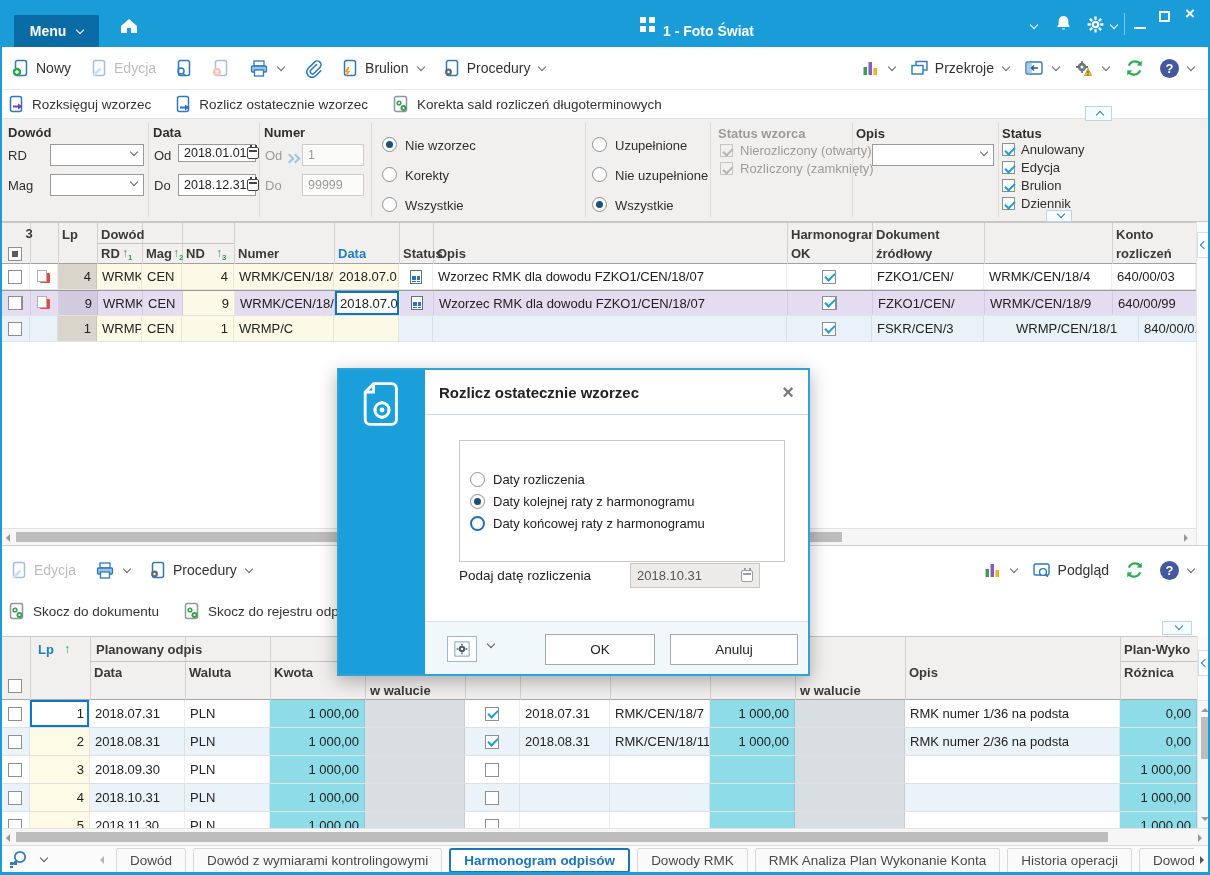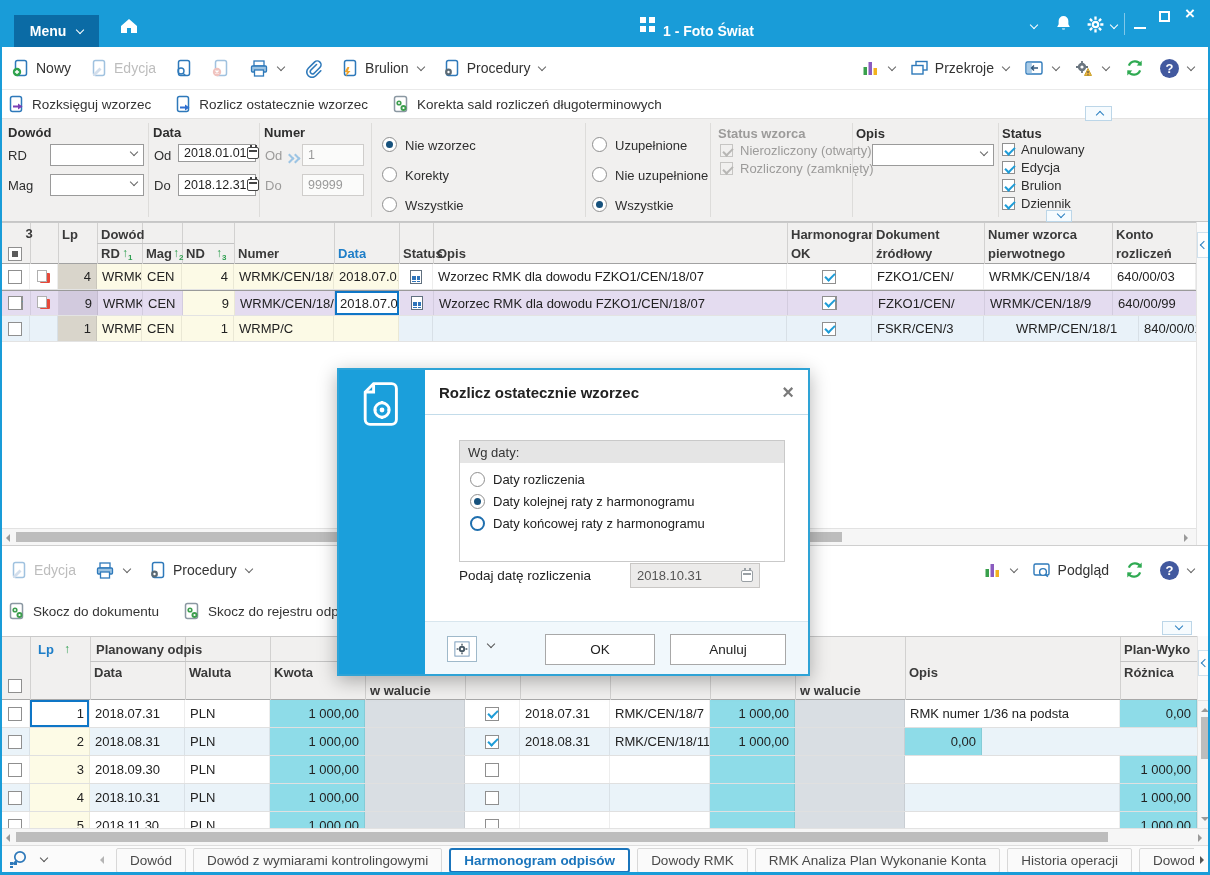--- a/index.html
+++ b/index.html
@@ -112,21 +112,21 @@
   .dlgrad.on::after{content:"";position:absolute;left:3px;top:3px;width:7px;height:7px;border-radius:50%;background:#17527d}
   .dlgrad.foc{border:2px solid #1f6fae}
   .dlgradlbl{position:absolute;left:33px;color:#222}
   #dlg-datelbl{position:absolute;left:120px;top:198px;color:#222;font-size:13.5px}
   #dlg-datefld{position:absolute;left:291px;top:193px;width:130px;height:25px;background:#ecebea;border:1px solid #c9c7c5;display:flex;align-items:center;justify-content:space-between;padding:0 6px;color:#555}
   #dlg-foot{position:absolute;left:86px;bottom:0;right:0;height:53px;background:#f1f8fc;border-top:1px solid #d8e6ee}
   #dlg-gear{position:absolute;left:22px;top:14px;width:30px;height:26px;background:#fff;border:1px solid #9fb9ca;display:flex;align-items:center;justify-content:center}
   #dlg-gearchv{position:absolute;left:60px;top:22px;color:#555}
   .dlgbtn{position:absolute;top:12px;height:31px;background:#fff;border:1px solid #a8a8a8;display:flex;align-items:center;justify-content:center;font-size:13.5px;color:#222}
   #dlg-ok{left:120px;width:110px}
-  #dlg-cancel{left:245px;width:116px}
+  #dlg-cancel{left:245px;width:128px}
   
   #tabbar{position:absolute;left:0;top:845px;width:1210px;height:27px;background:#fbfbfb;border-top:1px solid #ddd}
   #tabs{position:absolute;left:116px;top:2px;width:1078px;height:25px;display:flex;gap:7px;overflow:hidden}
   .tab{height:25px;padding:0 13px;display:flex;align-items:center;background:#fafafa;border:1px solid #d8d8d8;border-radius:2px;color:#4a4a4a;font-size:13.5px;white-space:nowrap}
   .tab.active{background:#fff;border:2px solid #1b75bc;color:#1b75bc;font-weight:bold;border-radius:3px}
   .edge{position:absolute;background:#199cd8}
   .help{width:19px;height:19px;border-radius:50%;background:#42599f;color:#fff;display:flex;align-items:center;justify-content:center;font-weight:bold;font-size:13px}
   .help::after{content:"?"}
 </style>
 </head>
@@ -428,21 +428,20 @@
       <span class="ghl " style="left: 146px; top: 23px;">Mag</span>
       <span class="sort" style="position: absolute; left: 173px; top: 23px;">↑<sub>2</sub></span>
       <span class="ghl " style="left: 186px; top: 23px;">ND</span>
       <span class="sort" style="position: absolute; left: 216px; top: 23px;">↑<sub>3</sub></span>
       <span class="ghl " style="left: 238px; top: 23px;">Numer</span>
       <span class="ghl " style="left: 338px; top: 23px; color: rgb(30, 126, 200);">Data</span>
       <span class="ghl " style="left: 403px; top: 23px;">Status</span>
       <span class="ghl " style="left: 437px; top: 23px;">Opis</span>
       <span class="ghl " style="left: 791px; top: 2px; width: 81px; white-space: normal; line-height: 19px; height: 38px;">Harmonogram OK</span>
       <span class="ghl " style="left: 876px; top: 2px; width: 104px; white-space: normal; line-height: 19px; height: 38px;">Dokument źródłowy</span>
-      <span class="ghl " style="left: 988px; top: 2px; width: 120px; white-space: normal; line-height: 19px; height: 38px;">Numer wzorca pierwotnego</span>
       <span class="ghl " style="left: 1116px; top: 2px; width: 78px; white-space: normal; line-height: 19px; height: 38px;">Konto rozliczeń</span>
     </div>
   <div id="g1rows">
       <div class="g1row">
         <div class="gc ctr" style="width: 30px; flex: 0 0 30px;">
           <div class="cb"></div>
         </div>
         <div class="gc ctr" style="width: 28px; flex: 0 0 28px;">
           <div class="flagdoc"></div>
         </div>
@@ -736,20 +735,21 @@
         <div class="gc " style="width: 85px; flex: 0 0 85px;">PLN</div>
         <div class="gc num kwcell" style="width: 95px; flex: 0 0 95px;">1 000,00</div>
         <div class="gc wwcell" style="width: 100px; flex: 0 0 100px;"></div>
         <div class="gc ctr" style="width: 55px; flex: 0 0 55px;">
           <div class="cb on"></div>
         </div>
         <div class="gc " style="width: 90px; flex: 0 0 90px;">2018.08.31</div>
         <div class="gc " style="width: 100px; flex: 0 0 100px;">RMK/CEN/18/11</div>
         <div class="gc num kwcell" style="width: 85px; flex: 0 0 85px;">1 000,00</div>
         <div class="gc wwcell" style="width: 110px; flex: 0 0 110px;"></div>
+        <div class="gc " style="width: 215px; flex: 0 0 215px;">RMK numer 2/36 na podsta</div>
         <div class="gc num kwcell" style="width: 77px; flex: 0 0 77px;">0,00</div>
       </div>
       <div class="g2row">
         <div class="gc ctr" style="width: 30px; flex: 0 0 30px;">
           <div class="cb"></div>
         </div>
         <div class="gc num lp2" style="width: 60px; flex: 0 0 60px;">3</div>
         <div class="gc " style="width: 95px; flex: 0 0 95px;">2018.09.30</div>
         <div class="gc " style="width: 85px; flex: 0 0 85px;">PLN</div>
         <div class="gc num kwcell" style="width: 95px; flex: 0 0 95px;">1 000,00</div>
@@ -856,21 +856,20 @@
         <g stroke="#fff" stroke-width="2">
             <path d="M18 17.5v2M18 30.5v2M11.5 25h2M22.5 25h2"></path>
           </g>
       </svg>
     </div>
     <div id="dlg-head">
       <span id="dlg-title">Rozlicz ostatecznie wzorzec</span>
       <span id="dlg-close">×</span>
     </div>
     <div id="dlg-gbox">
-      <div class="gbt">Wg daty:</div>
       <div class="dlgrad" style="top:31px"></div>
       <span class="dlgradlbl" style="top:31px">Daty rozliczenia</span>
       <div class="dlgrad on" style="top:53px"></div>
       <span class="dlgradlbl" style="top:53px">Daty kolejnej raty z harmonogramu</span>
       <div class="dlgrad foc" style="top:75px"></div>
       <span class="dlgradlbl" style="top:75px">Daty końcowej raty z  harmonogramu</span>
     </div>
     <span id="dlg-datelbl">Podaj datę rozliczenia</span>
     <div id="dlg-datefld">
         <span>2018.10.31</span>

